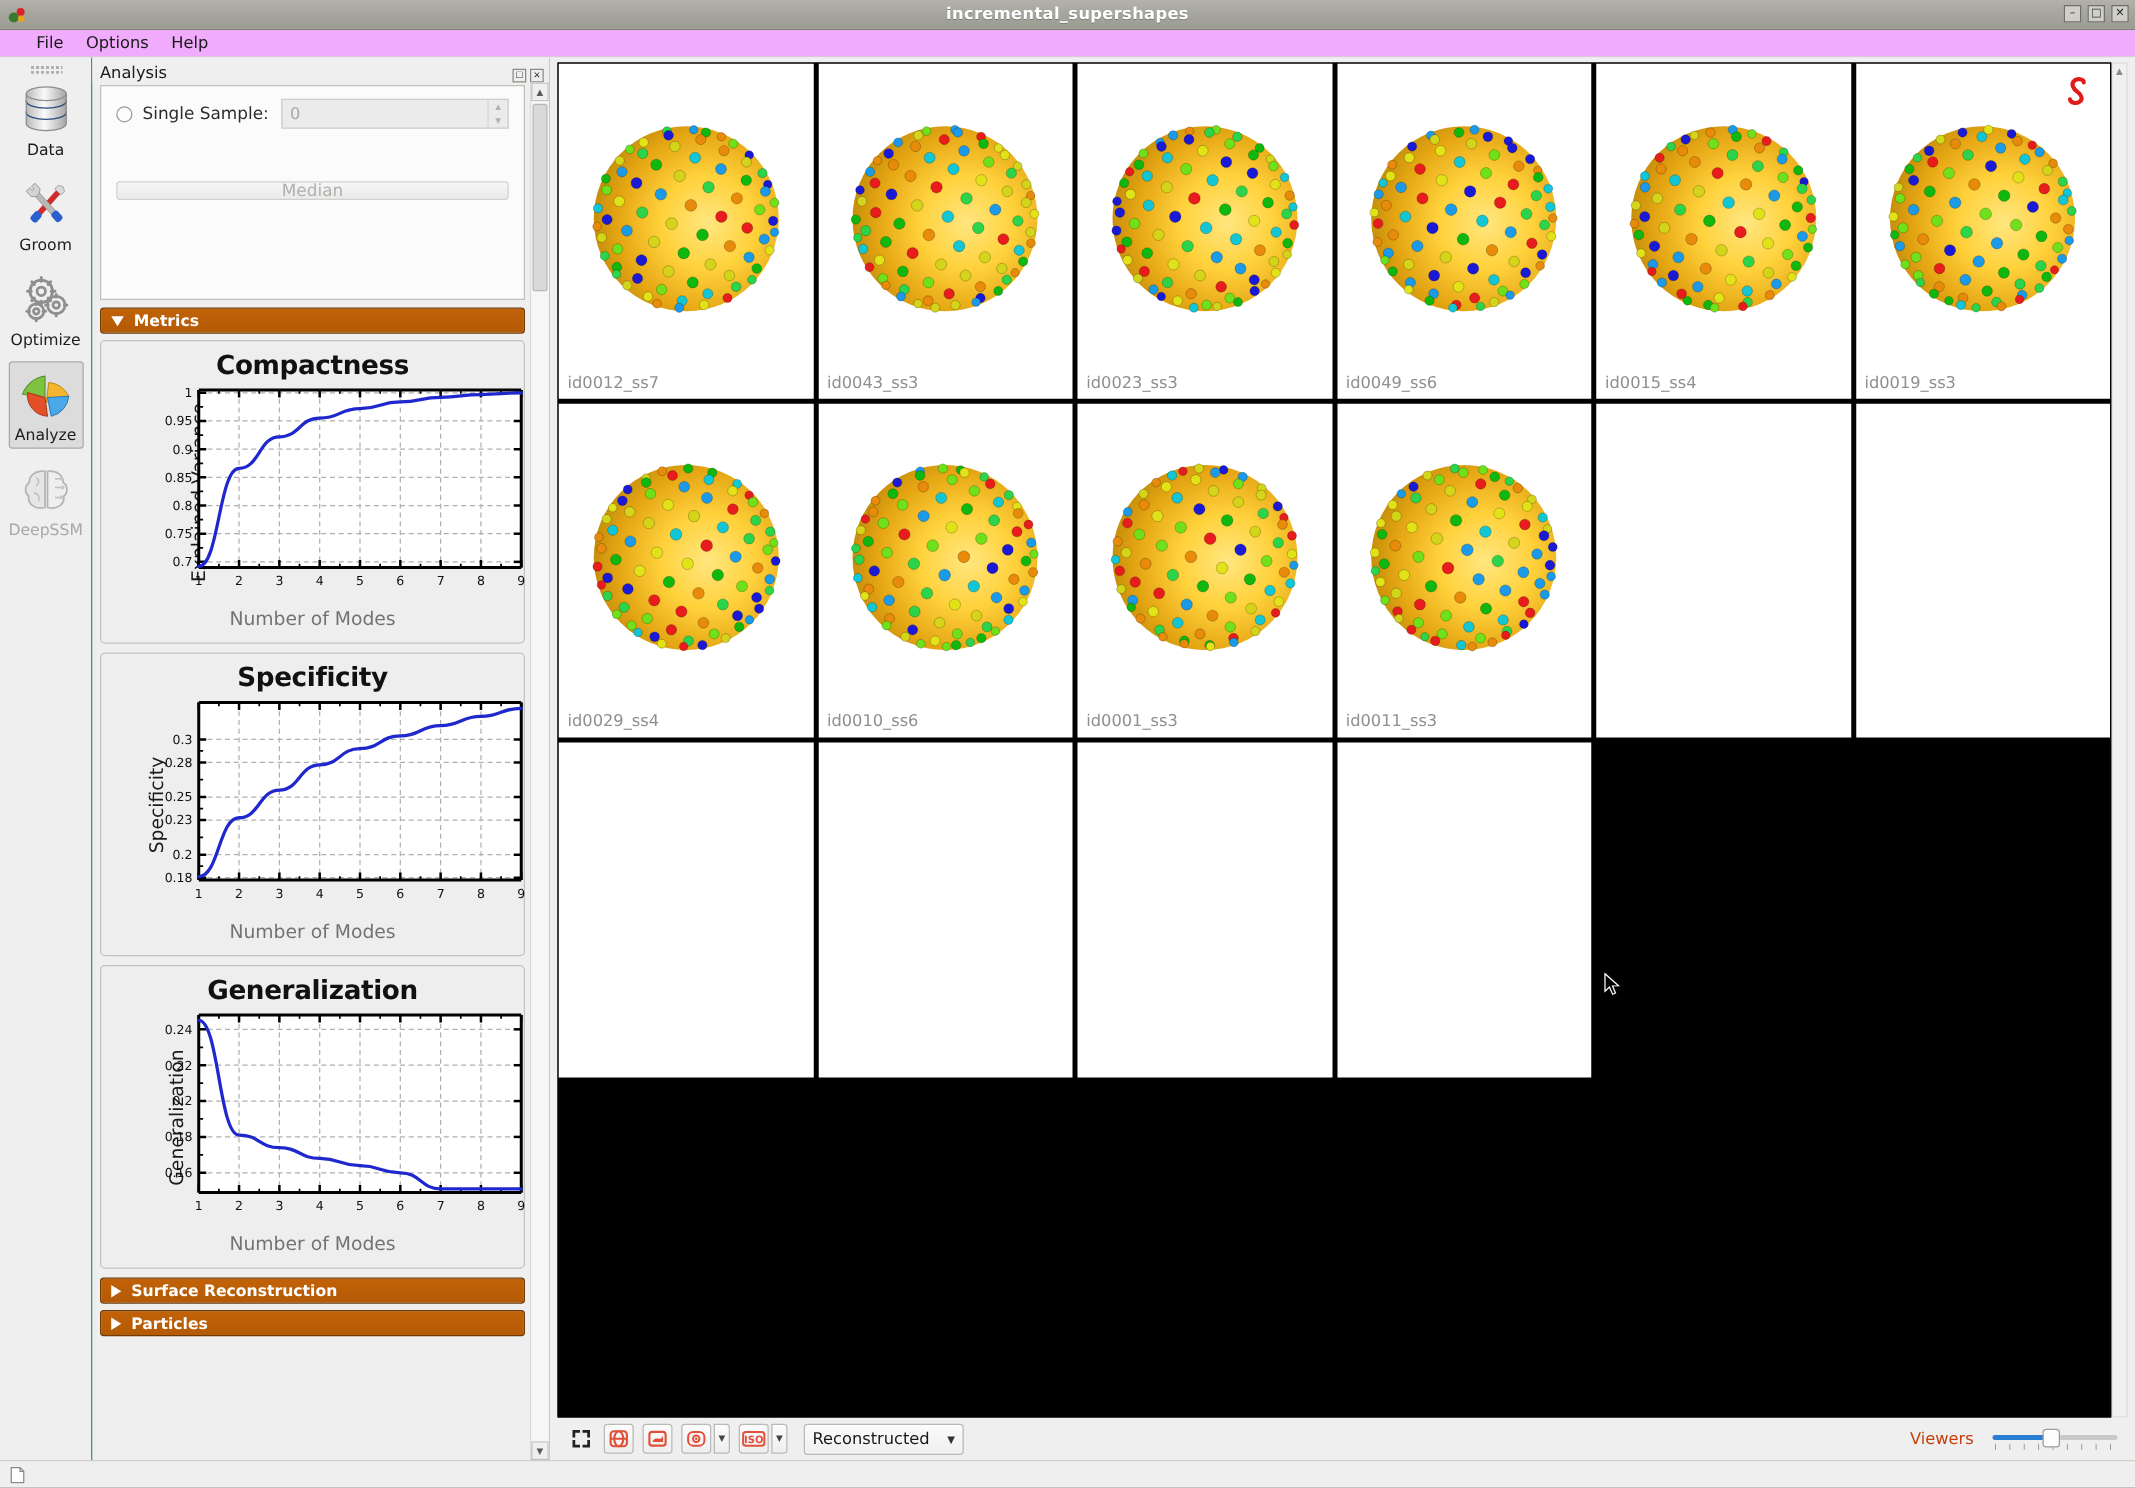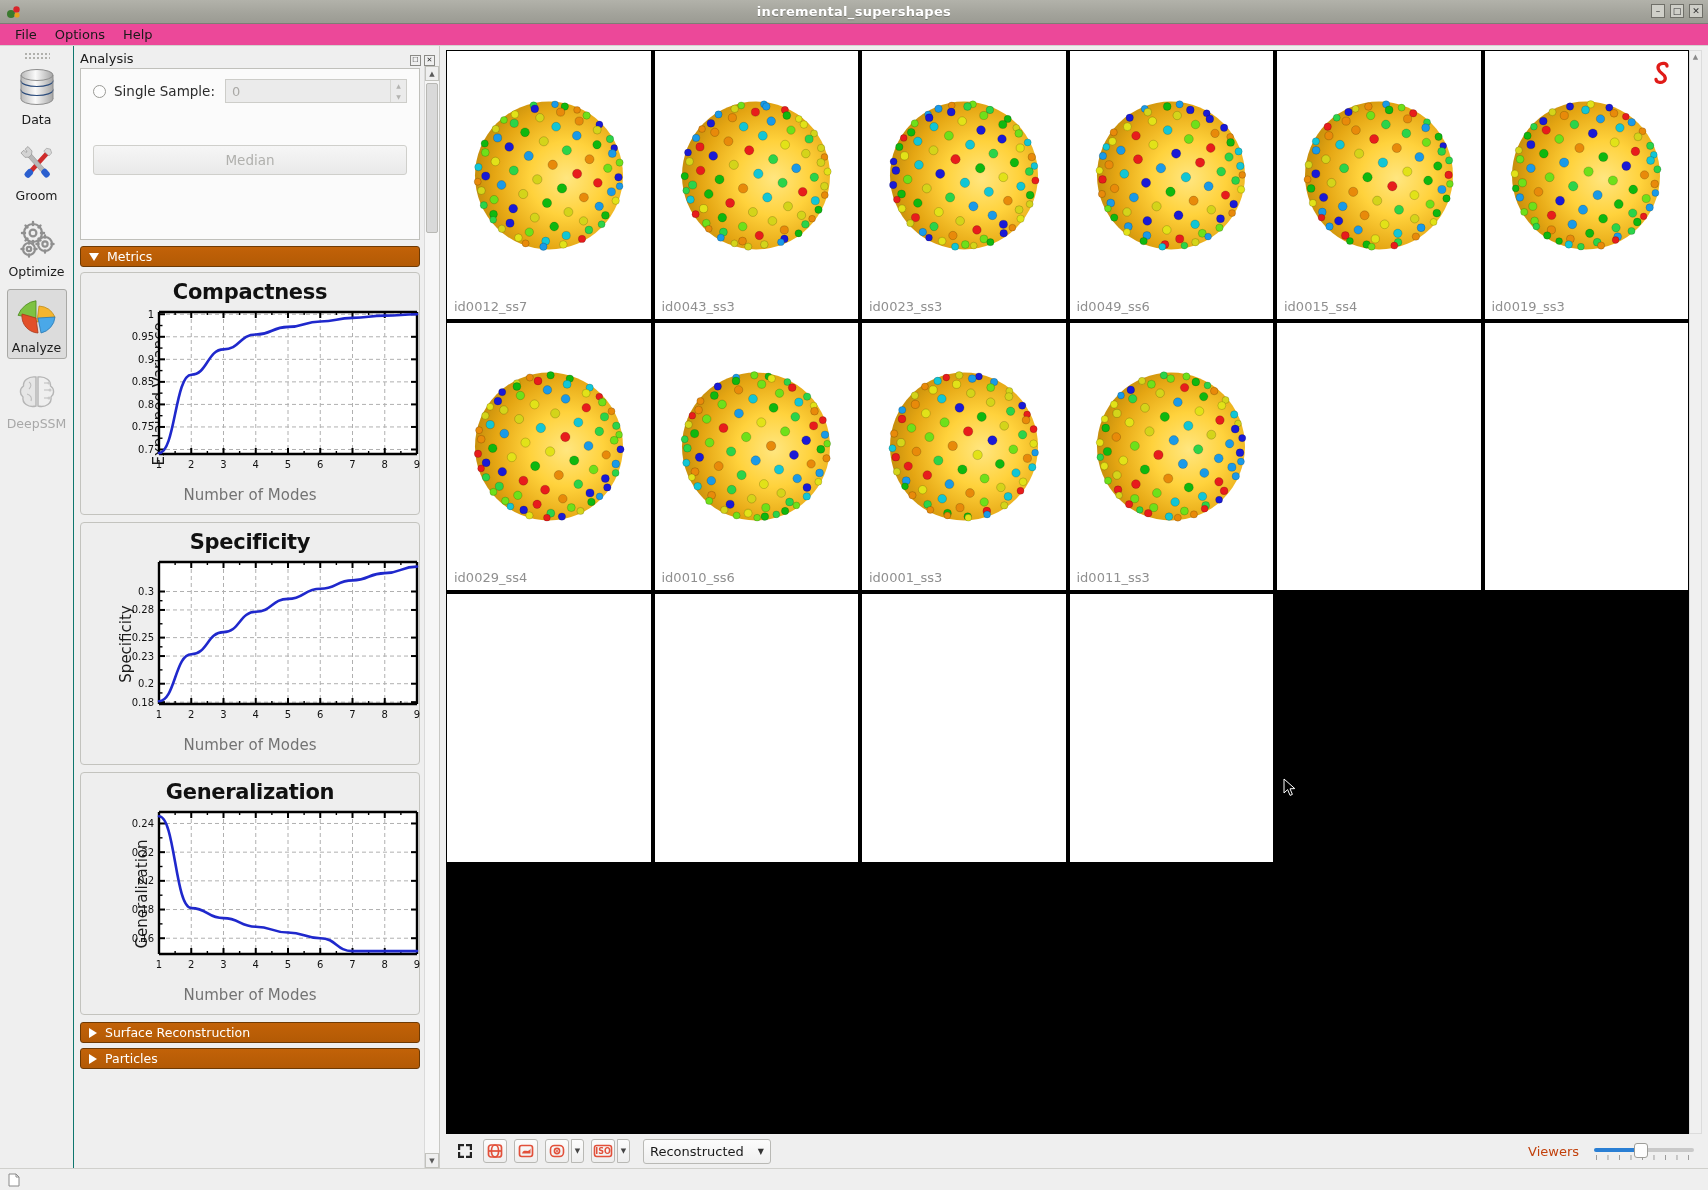--- a/index.html
+++ b/index.html
@@ -36,23 +36,23 @@
   #titlebar .wbtn {
     width: 14px; height: 14px;
     background: #cfcfc8;
     border: 1px solid #6f6f68;
     display: flex; align-items: center; justify-content: center;
     font-size: 9px; color: #333; line-height: 1;
   }
 
   
   #menubar {
-    height: 22px; background: #ec4899;
+    height: 22px; background: #f0abfc;
     border-bottom: 1px solid #d4d2cf;
-    display: flex; align-items: center; padding-left: 6px;
+    display: flex; align-items: center; padding-left: 20px;
   }
   #menubar .menu-item {
     padding: 2px 9px; font-size: 13px; color: #1a1a1a;
   }
 
   
   #main {
     display: flex;
     height: calc(1190px - 24px - 22px - 22px);
     background: #efefef;
@@ -146,37 +146,37 @@
     display: flex; align-items: center;
   }
   .spin .val { flex: 1; padding-left: 6px; color: #aaa9a6; font-size: 13px; }
   .spin .arrows {
     width: 16px; height: 100%; border-left: 1px solid #d6d6d2;
     display: flex; flex-direction: column;
     align-items: center; justify-content: space-around;
   }
   .spin .arrows i { font-style: normal; font-size: 6px; color: #b3b3b0; line-height: 6px; }
   .btn-median {
-    margin-top: 42px; height: 30px; width: 100%;
+    margin-top: 42px; height: 15px; width: 100%;
     background: linear-gradient(to bottom,#f6f6f6,#e9e9e9);
     border: 1px solid #cfcfcb; border-radius: 3px;
     display: flex; align-items: center; justify-content: center;
     color: #b0b0ad; font-size: 13.5px;
   }
 
   
   .section-head {
     background: linear-gradient(to bottom, #c26208 0%, #b35a05 100%);
     border: 1px solid #6e3a04;
     border-radius: 3px;
     height: 21px;
     margin: 0 2px 5px 2px;
     display: flex; align-items: center;
     padding-left: 8px; gap: 8px;
-    color: #ffffff; font-weight: normal; font-size: 12.5px;
+    color: #ffffff; font-weight: bold; font-size: 12.5px;
   }
   .tri { width: 0; height: 0; }
   .tri.down { border-left: 5px solid transparent; border-right: 5px solid transparent; border-top: 8px solid #fff; }
   .tri.right { border-top: 5px solid transparent; border-bottom: 5px solid transparent; border-left: 8px solid #fff; }
 
   
   .chart-card {
     border: 1px solid #c3c3be; border-radius: 4px;
     background: #eeeeee;
     margin: 0 2px 7px 2px;

